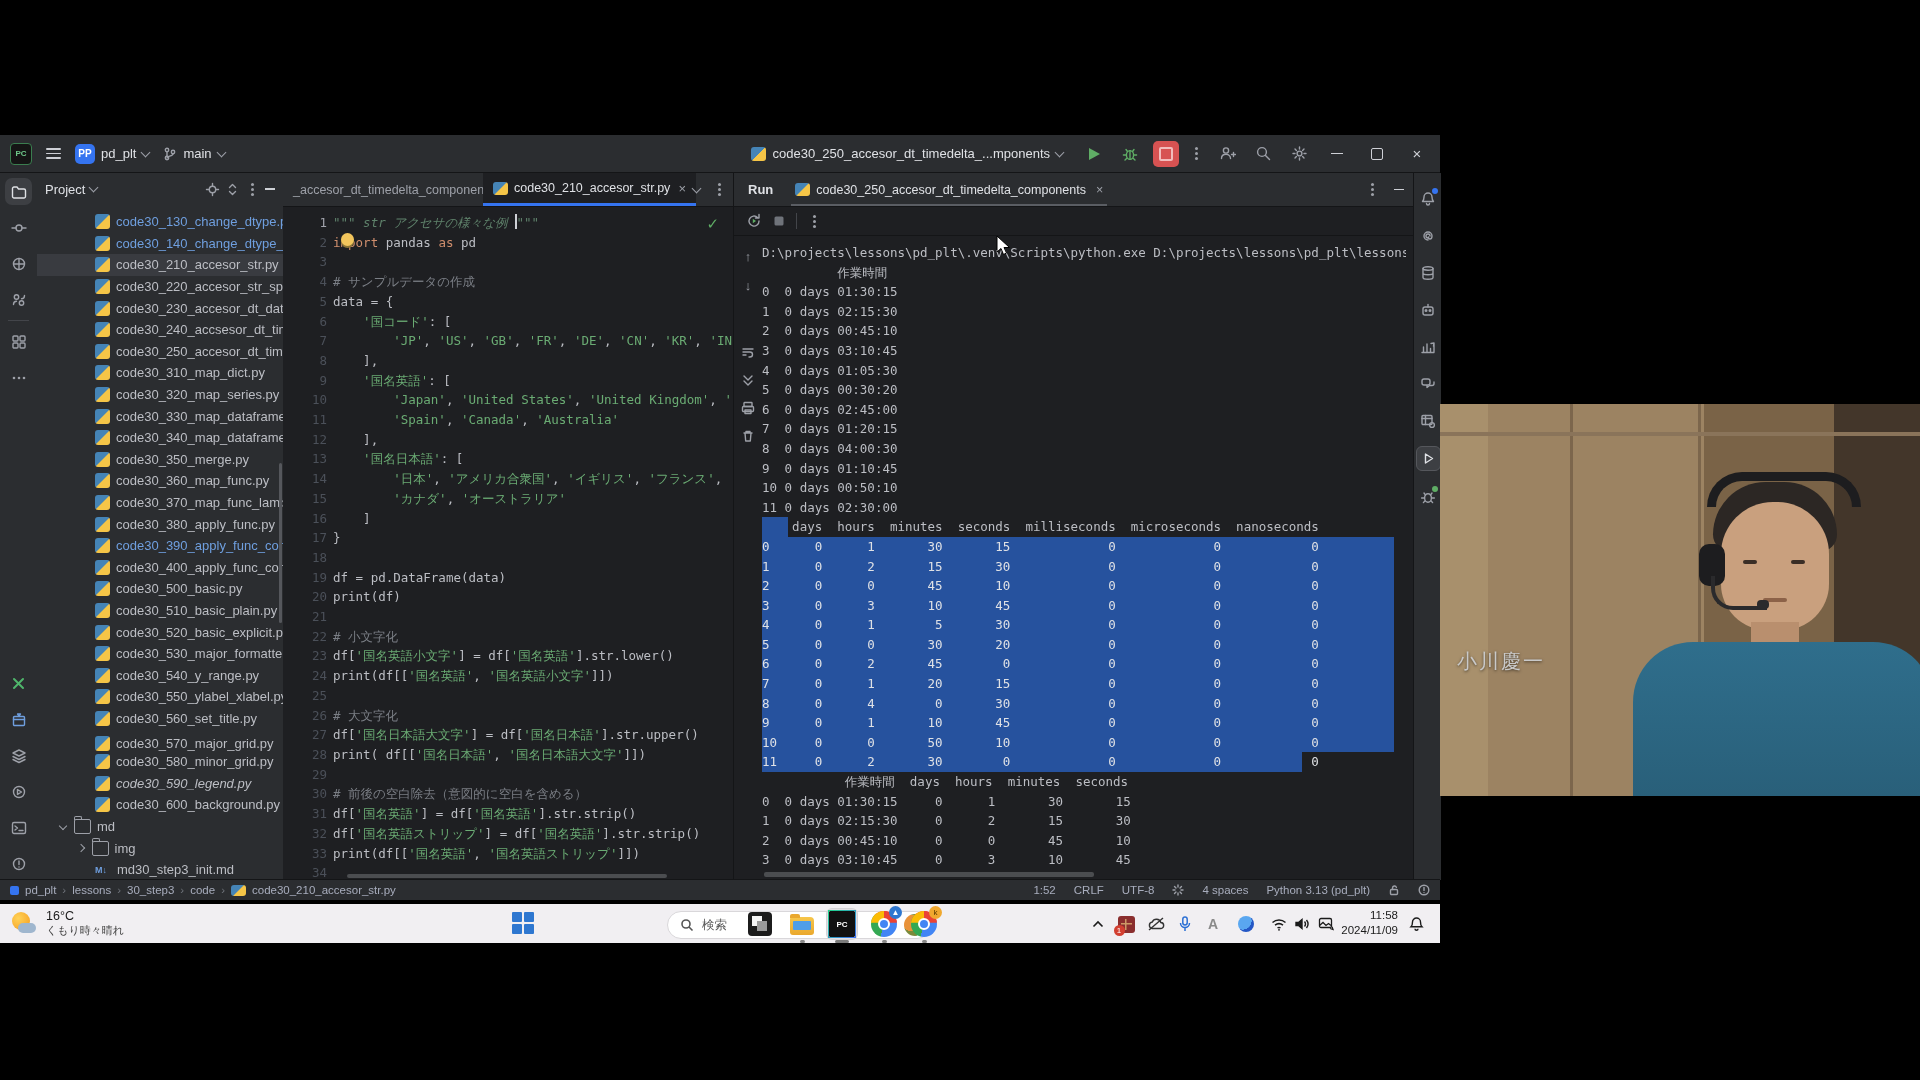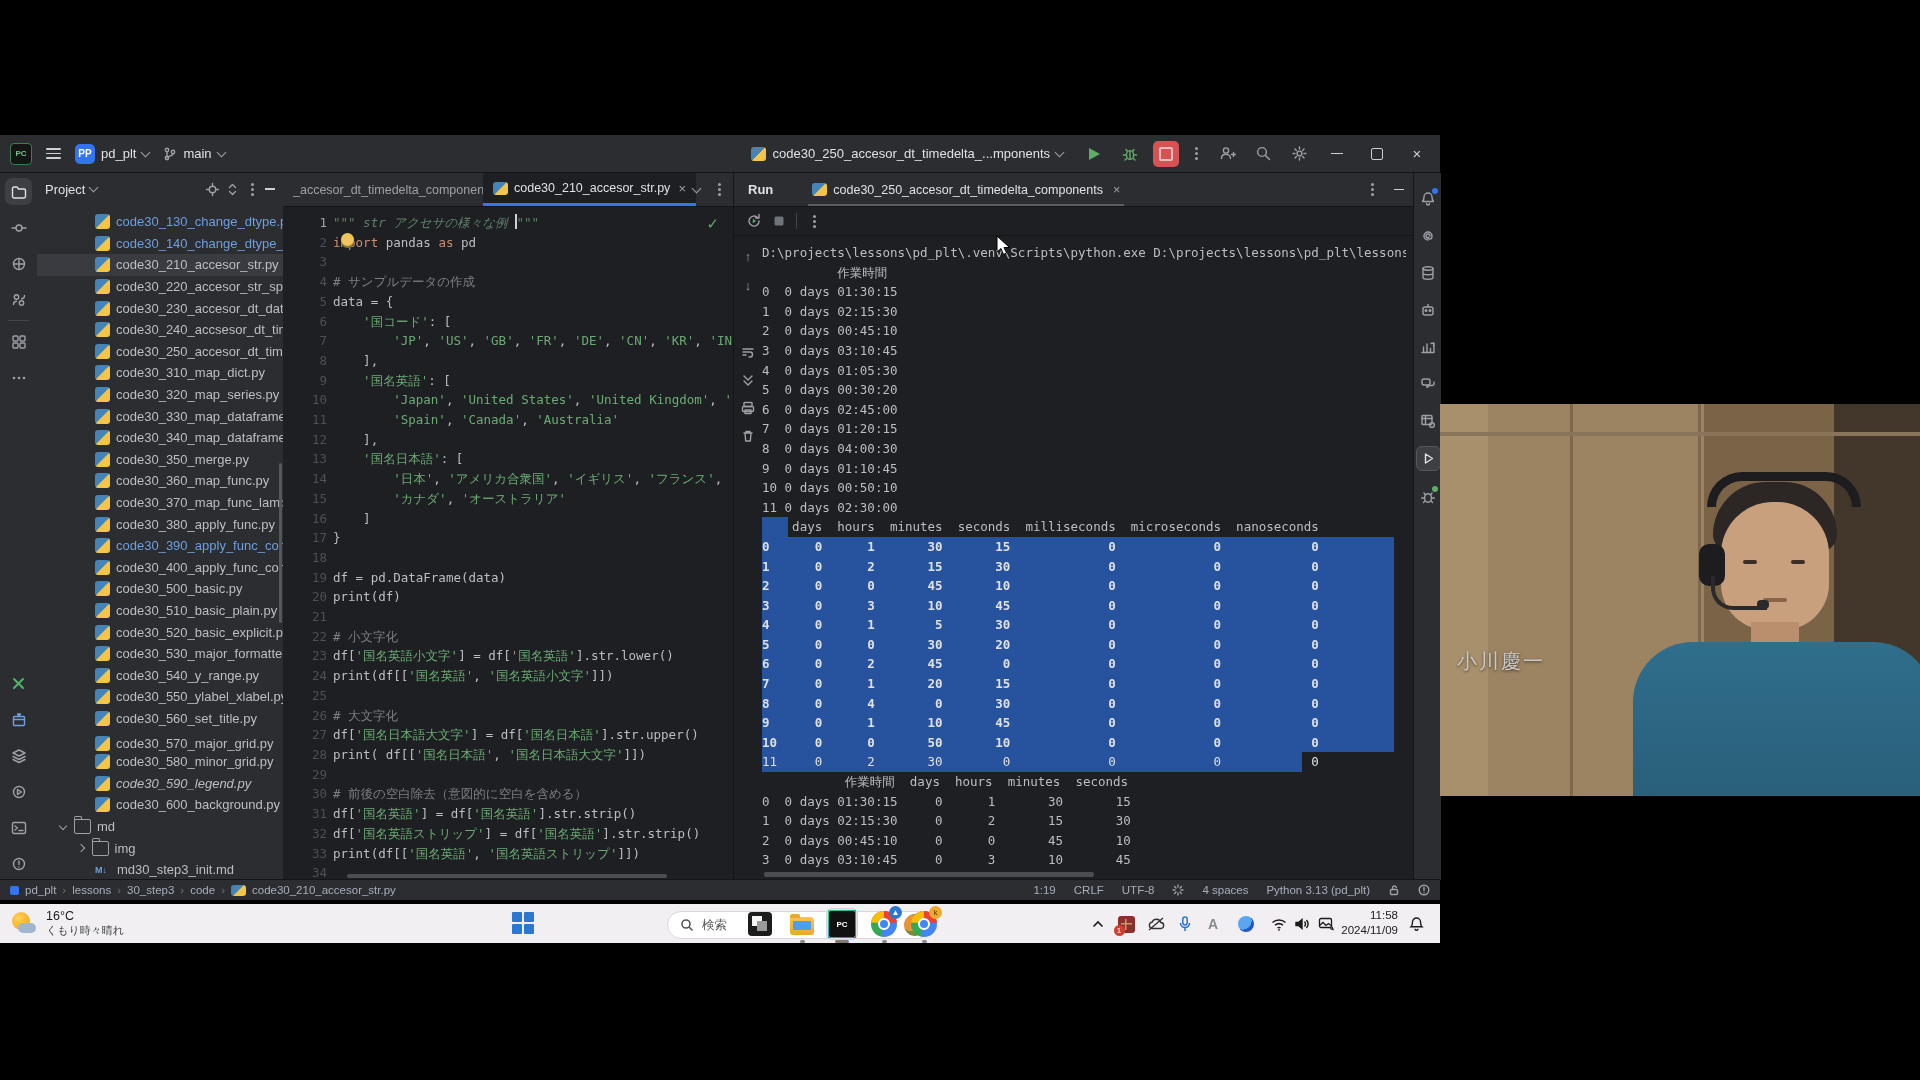--- a/index.html
+++ b/index.html
@@ -64,31 +64,31 @@
   .tok-k{color:#cf8e6d;}
   .tok-s{color:#6aab73;}
   .tok-c{color:#7a7e85;}
   .tok-p{color:#bcbec4;margin-top:20px;}
   .caret{display:inline-block;width:1.5px;height:15px;background:#ced0d6;vertical-align:-2px;}
   #bulb{position:absolute;left:58px;top:26px;width:13px;height:13px;border-radius:50%;background:#f2c55c;box-shadow:0 2px 0 #8a7335;}
   #echeck{position:absolute;right:14px;top:8px;color:#5fad65;font-size:15px;}
   #ehscroll{position:absolute;left:64px;bottom:2px;width:320px;height:4px;background:#4b4d50;border-radius:2px;}
   
   #runp{position:absolute;left:733px;top:38px;width:680px;height:707px;background:#1e1f22;border-left:1px solid #141517;}
-  #run-head{height:33px;background:#2b2d30;border-bottom:1px solid #141517;display:flex;align-items:center;position:relative;gap:17px;}
+  #run-head{height:33px;background:#2b2d30;border-bottom:1px solid #141517;display:flex;align-items:center;position:relative;}
   #run-title{color:#dfe1e5;padding:0 14px;font-weight:bold;}
   .run-tab{display:flex;align-items:center;gap:6px;color:#dfe1e5;font-size:12.5px;position:relative;height:100%;padding:0 8px;}
   .run-tab:after{content:"";position:absolute;left:4px;right:4px;bottom:0;height:2px;background:#5a5d63;}
   #run-head-right{position:absolute;right:10px;display:flex;align-items:center;gap:14px;}
   #run-toolbar{height:28px;display:flex;align-items:center;gap:10px;padding-left:12px;border-bottom:1px solid #141517;}
   .tdiv{width:1px;height:16px;background:#43454a;}
   #cgutter{position:absolute;left:0;top:62px;bottom:0;width:28px;display:flex;flex-direction:column;align-items:center;color:#9da0a8;}
   #console{position:absolute;left:28px;top:62px;right:8px;bottom:0;font-size:12.5px;line-height:19.6px;white-space:pre;overflow:hidden;padding-top:8px;color:#bcbec4;}
   .cline{height:19.6px;}
-  .cline.sel{background:linear-gradient(90deg,#26529e 0 calc(100% - 12px),transparent calc(100% - 12px));color:#dfe1e5;font-weight:bold;}
+  .cline.sel{background:linear-gradient(90deg,#26529e 0 calc(100% - 12px),transparent calc(100% - 12px));color:#dfe1e5;}
   .cline.sel-last{background:linear-gradient(90deg,#26529e 0 540px,transparent 540px);color:#dfe1e5;}
   .cline.sel-lead{background:linear-gradient(90deg,#26529e 0 26px,transparent 26px);}
   #chscroll{position:absolute;left:30px;bottom:3px;width:330px;height:5px;background:#4b4d50;border-radius:2px;}
   
   #nav-right{position:absolute;left:1413px;top:38px;width:27px;height:707px;background:#2b2d30;border-left:1px solid #141517;}
   .nr-ic{position:absolute;left:2px;width:23px;height:23px;display:flex;align-items:center;justify-content:center;border-radius:6px;position:absolute;}
   .nr-ic.selected{background:#3d3f43;border:1px solid #55575c;}
   .dot-blue{position:absolute;right:1px;top:1px;width:6px;height:6px;border-radius:50%;background:#3574f0;}
   .dot-green{position:absolute;right:1px;top:1px;width:6px;height:6px;border-radius:50%;background:#5fad65;}
   
@@ -618,21 +618,21 @@
         <span>lessons</span>
         <span class="crumb-sep">›</span>
         <span>30_step3</span>
         <span class="crumb-sep">›</span>
         <span>code</span>
         <span class="crumb-sep">›</span>
         <span class="ico-py" style="width: 11px; height: 11px; display: inline-block;"></span>
         <span>code30_210_accesor_str.py</span>
       </div>
     <div id="sb-right">
-      <span>1:19</span>
+      <span>1:52</span>
       <span>CRLF</span>
       <span>UTF-8</span>
       <svg class="ic" width="12" height="12" viewBox="0 0 12 12">
           <path d="M6 1v2M6 9v2M1 6h2M9 6h2M2.5 2.5 4 4M8 8l1.5 1.5M9.5 2.5 8 4M4 8 2.5 9.5"></path>
         </svg>
       <span>4 spaces</span>
       <span>Python 3.13 (pd_plt)</span>
       <svg class="ic" width="12" height="12" viewBox="0 0 12 12">
           <rect x="2.5" y="5.5" width="7" height="5" rx="1"></rect>
           <path d="M4.5 5.5V4a2 2 0 0 1 3.9-.6"></path>

